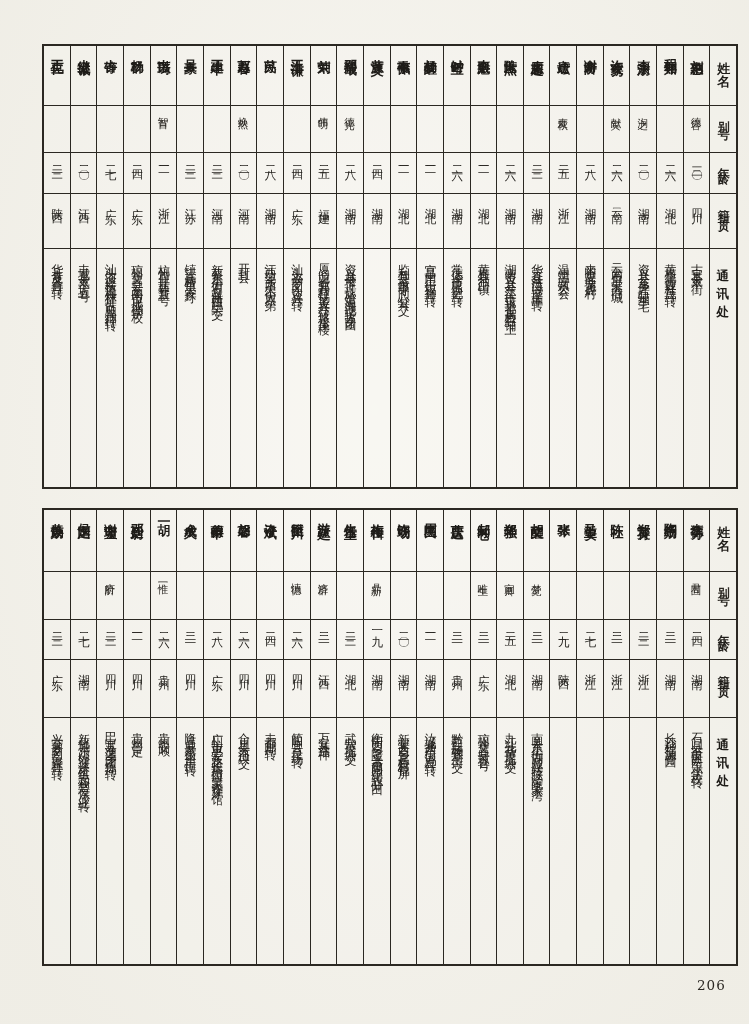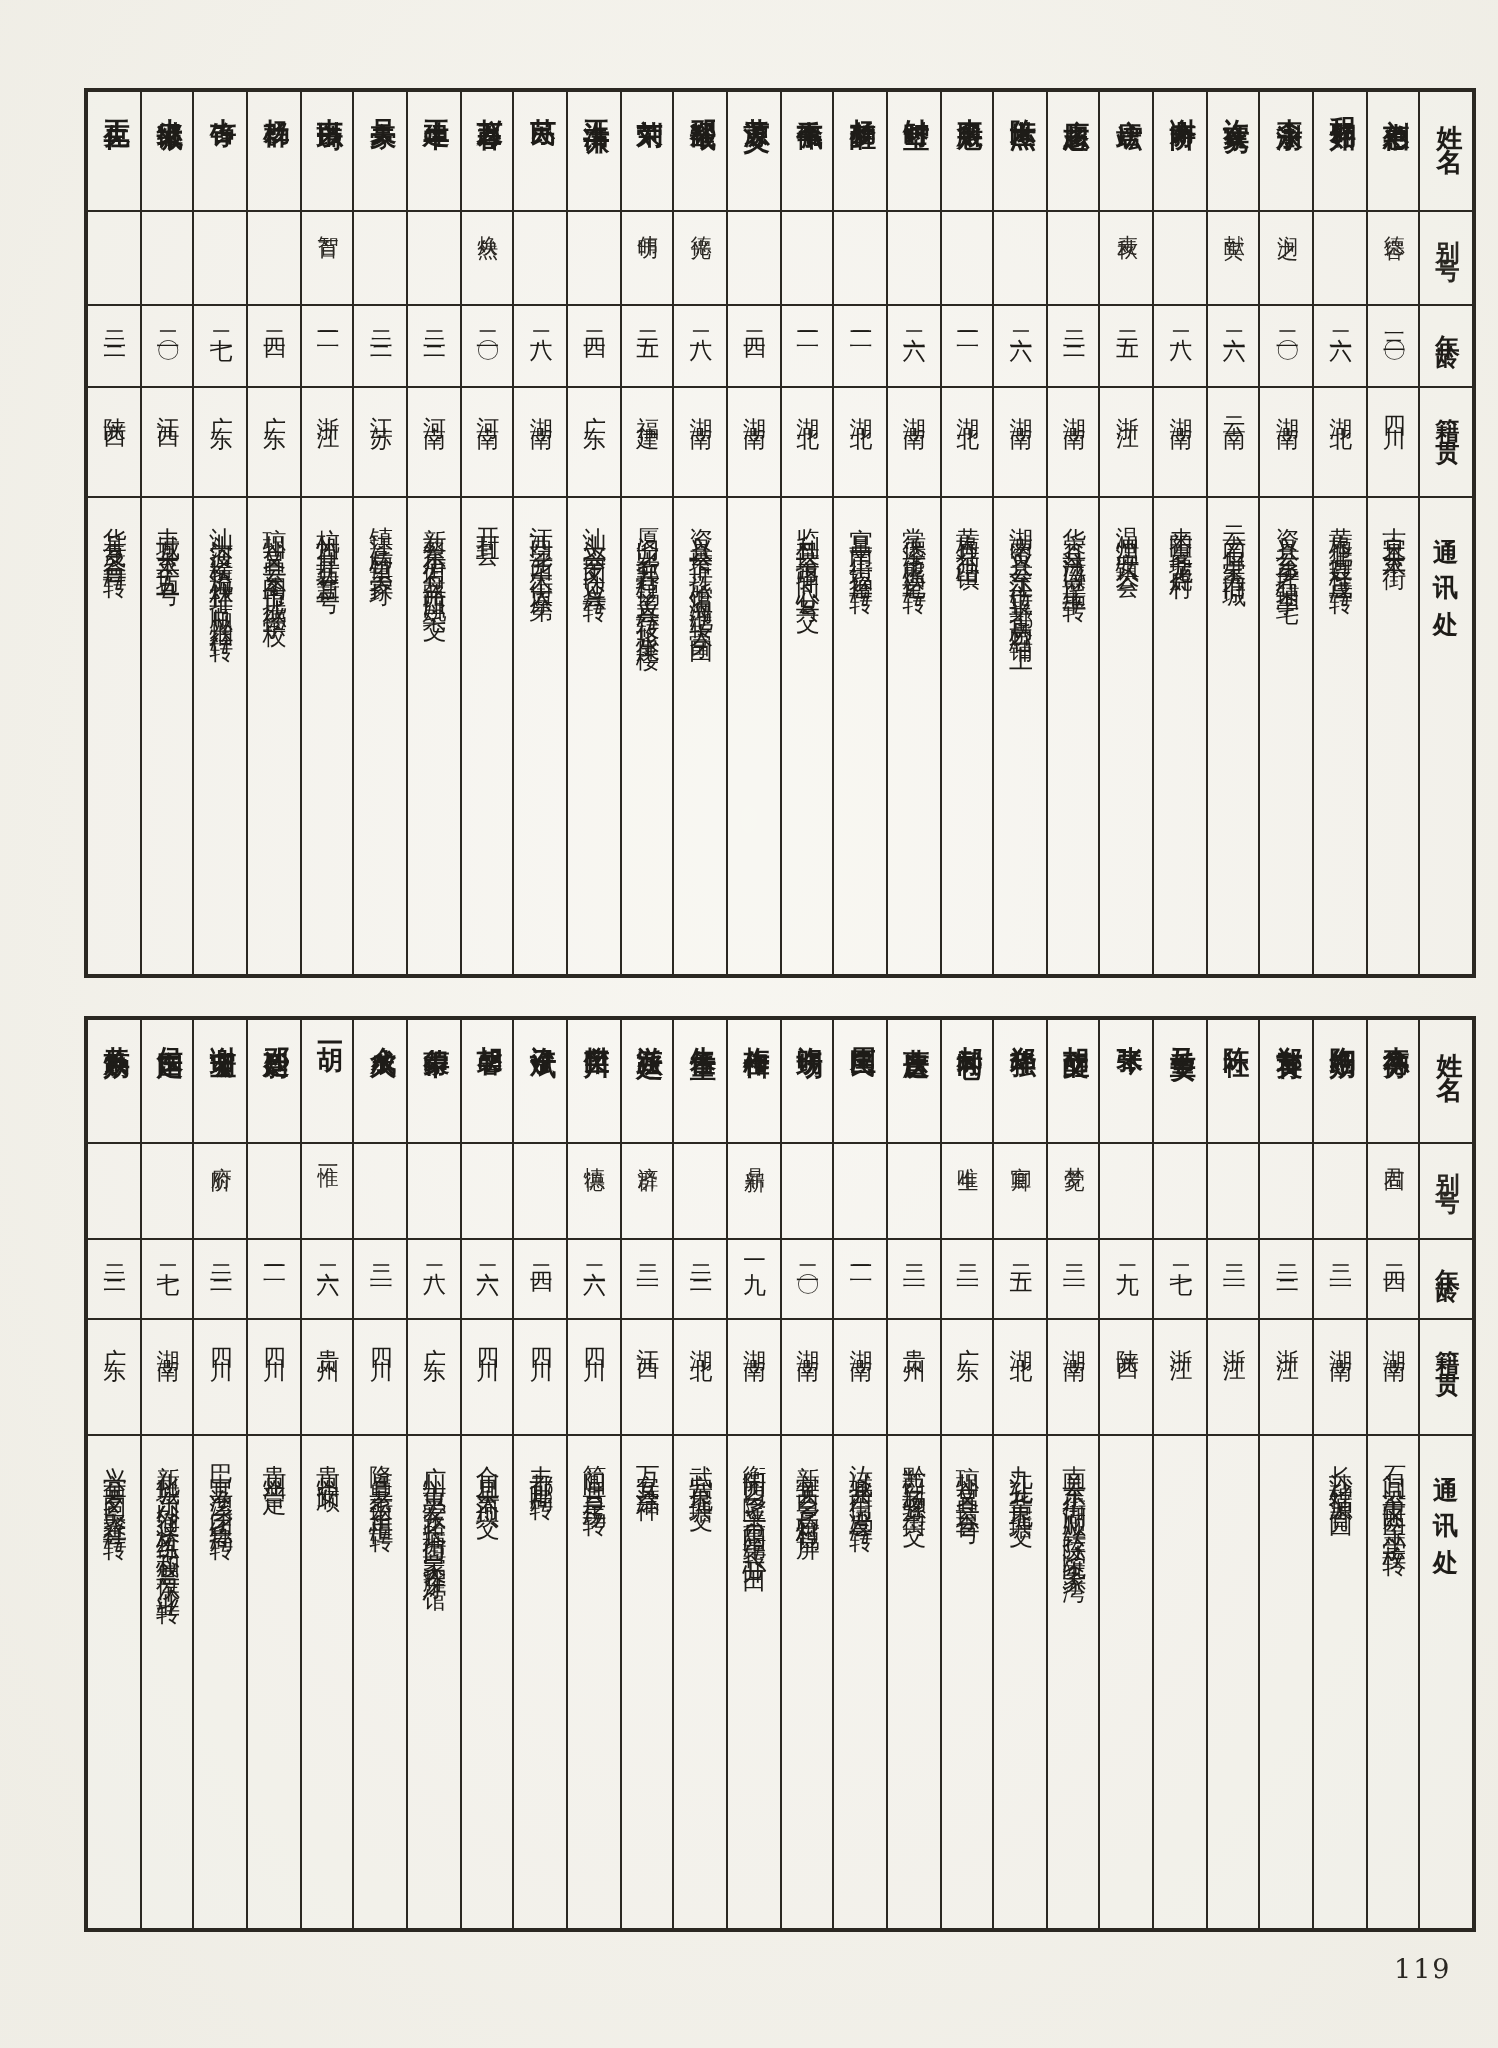--- a/index.html
+++ b/index.html
@@ -954,14 +954,14 @@
           <span class="vtext">年龄</span>
         </div>
         <div class="cell prov">
           <span class="vtext">籍贯</span>
         </div>
         <div class="cell addr">
           <span class="vtext">通讯处</span>
         </div>
       </div>
     </div>
-  <div class="page-number">119</div>
+  <div class="page-number">206</div>
 </div>
 
 </body></html>

